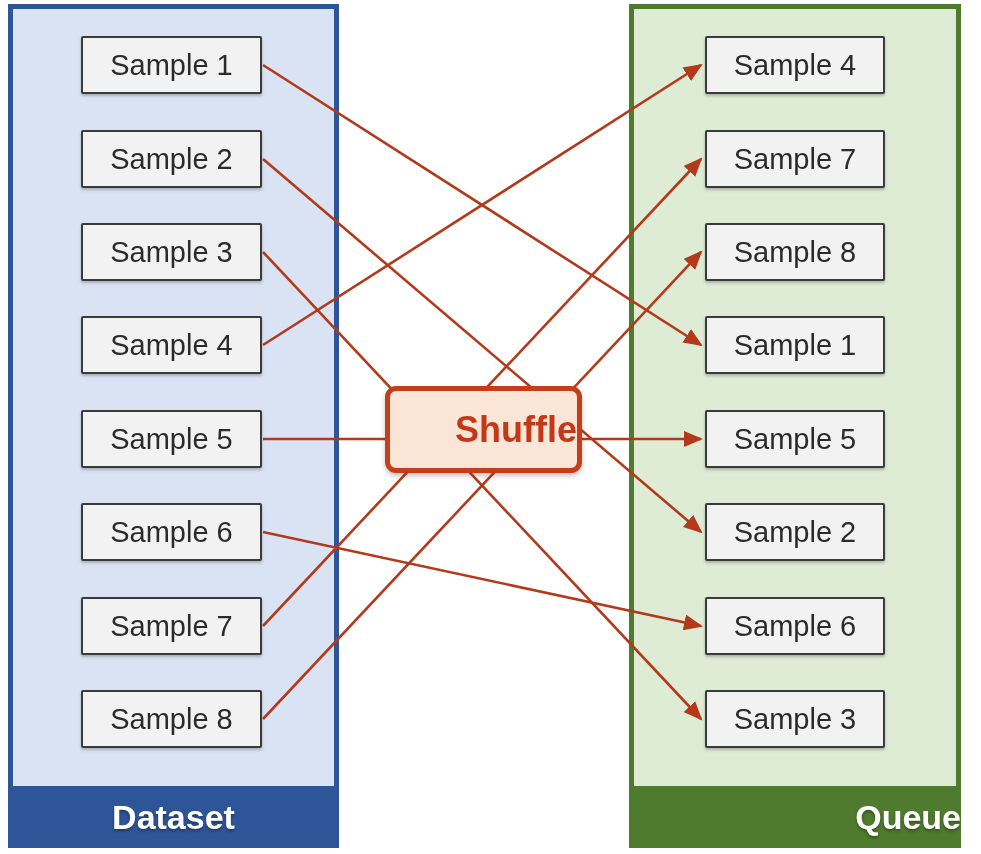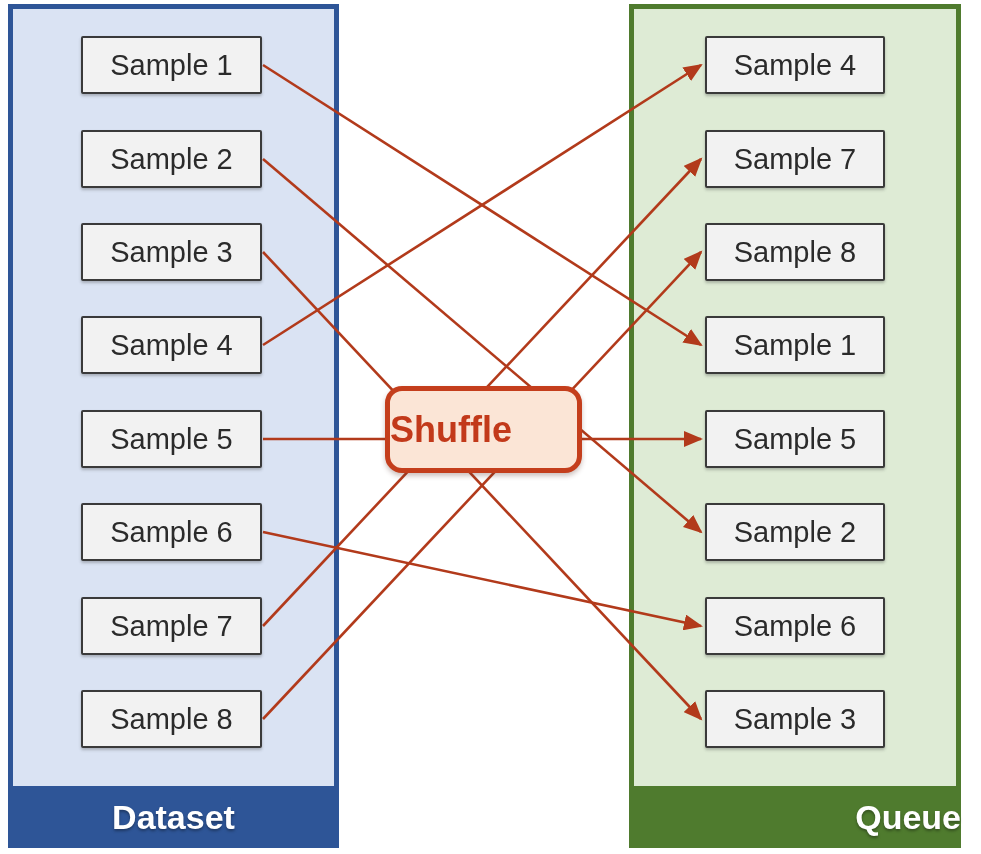--- a/index.html
+++ b/index.html
@@ -64,22 +64,22 @@
     display:flex;align-items:center;justify-content:center;
     font-size:29px;color:var(--box-text);
     box-shadow:0 2px 3px rgba(50,50,50,.3);
   }
   .shuffle-box{
     position:absolute;
     left:385px;top:386px;width:197px;height:87px;
     box-sizing:border-box;
     background:var(--sh-fill);
     border:5px solid var(--sh-border);
-    border-radius:17px;
-    display:flex;align-items:center;justify-content:flex-start;
+    border-radius:11px;
+    display:flex;align-items:center;justify-content:flex-end;
     font-size:36px;font-weight:bold;color:var(--sh-text);
     box-shadow:0 3px 5px rgba(90,50,40,.3);
   }
 </style>
 </head>
 <body>
 
 <div class="canvas">
 
   <div class="panel panel-left">

